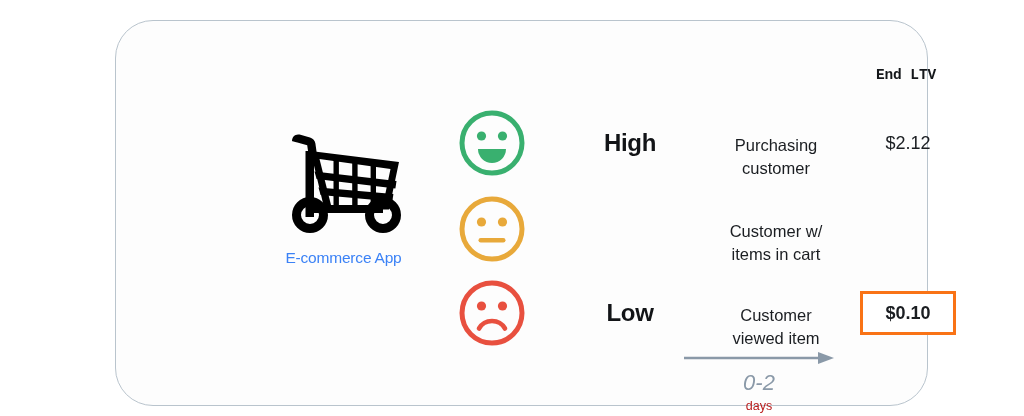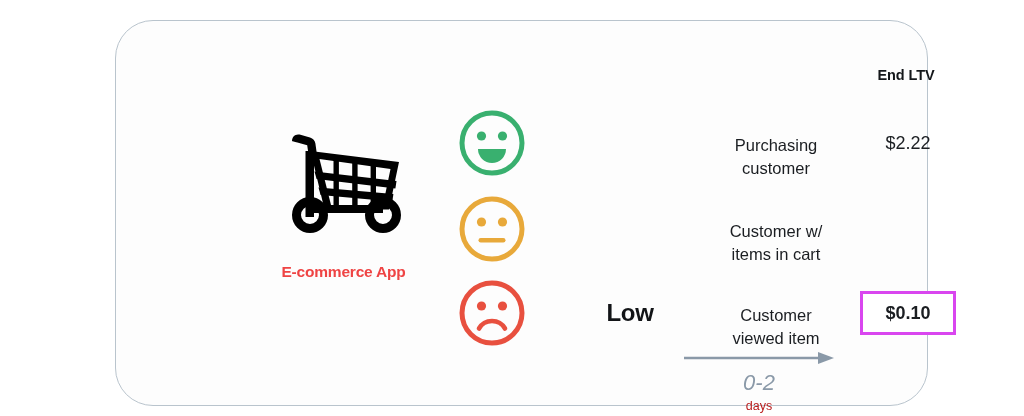--- a/index.html
+++ b/index.html
@@ -43,39 +43,40 @@
     top: 112px;
     width: 155px;
     text-align: center;
   }
   .cart-icon-wrap {
     width: 116px;
     height: 108px;
     margin: 0 auto;
   }
   .app-label {
-    margin-top: 22px;
+    margin-top: 8px;
     font-size: 15.5px;
-    font-weight: bold;
-    color: #ef4444;
+    font-weight: normal;
+    color: #3b82f6;
     letter-spacing: -0.2px;
     white-space: nowrap;
   }
 
   
   .end-ltv-header {
     position: absolute;
     left: 730px;
     top: 46px;
     width: 120px;
     text-align: center;
     font-size: 14.5px;
     font-weight: bold;
     color: #14171a;
     letter-spacing: -0.1px;
+    font-family: Liberation Mono, monospace;
   }
 
   
   .row {
     position: absolute;
     left: 340px;
     width: 520px;
     height: 72px;
   }
   .row-0 { top: 86px; }
@@ -136,21 +137,21 @@
     font-weight: bold;
   }
   .ltv-box {
     display: flex;
     align-items: center;
     justify-content: center;
     width: 96px;
     height: 44px;
     box-sizing: border-box;
     background: #ffffff;
-    border: 3px solid #d946ef;
+    border: 3px solid #f97316;
   }
 
   
   .timeline {
     position: absolute;
     left: 568px;
     top: 330px;
     width: 150px;
     height: 14px;
   }
@@ -215,28 +216,29 @@
 
     <div class="row row-0">
       <div class="face">
         <svg viewBox="0 0 72 72" width="72" height="72" aria-hidden="true">
           <circle cx="36" cy="36" r="30" fill="none" stroke="#39b06f" stroke-width="5"></circle>
           <circle cx="25.5" cy="29" r="4.6" fill="#39b06f"></circle>
           <circle cx="46.5" cy="29" r="4.6" fill="#39b06f"></circle>
           <path d="M22 42 L50 42 A14 14 0 0 1 22 42 Z" fill="#39b06f"></path>
         </svg>
       </div>
+      <div class="tier">High</div>
       <div class="desc">
         <span>
           <span>Purchasing</span><br>
           <span>customer</span>
         </span>
       </div>
       <div class="ltv">
-        <span>$2.22</span>
+        <span>$2.12</span>
       </div>
     </div>
 
     <div class="row row-1">
       <div class="face">
         <svg viewBox="0 0 72 72" width="72" height="72" aria-hidden="true">
           <circle cx="36" cy="36" r="30" fill="none" stroke="#e8a93a" stroke-width="5"></circle>
           <circle cx="25.5" cy="29" r="4.6" fill="#e8a93a"></circle>
           <circle cx="46.5" cy="29" r="4.6" fill="#e8a93a"></circle>
           <rect x="22.5" y="45" width="27" height="4.4" rx="2.2" fill="#e8a93a"></rect>

